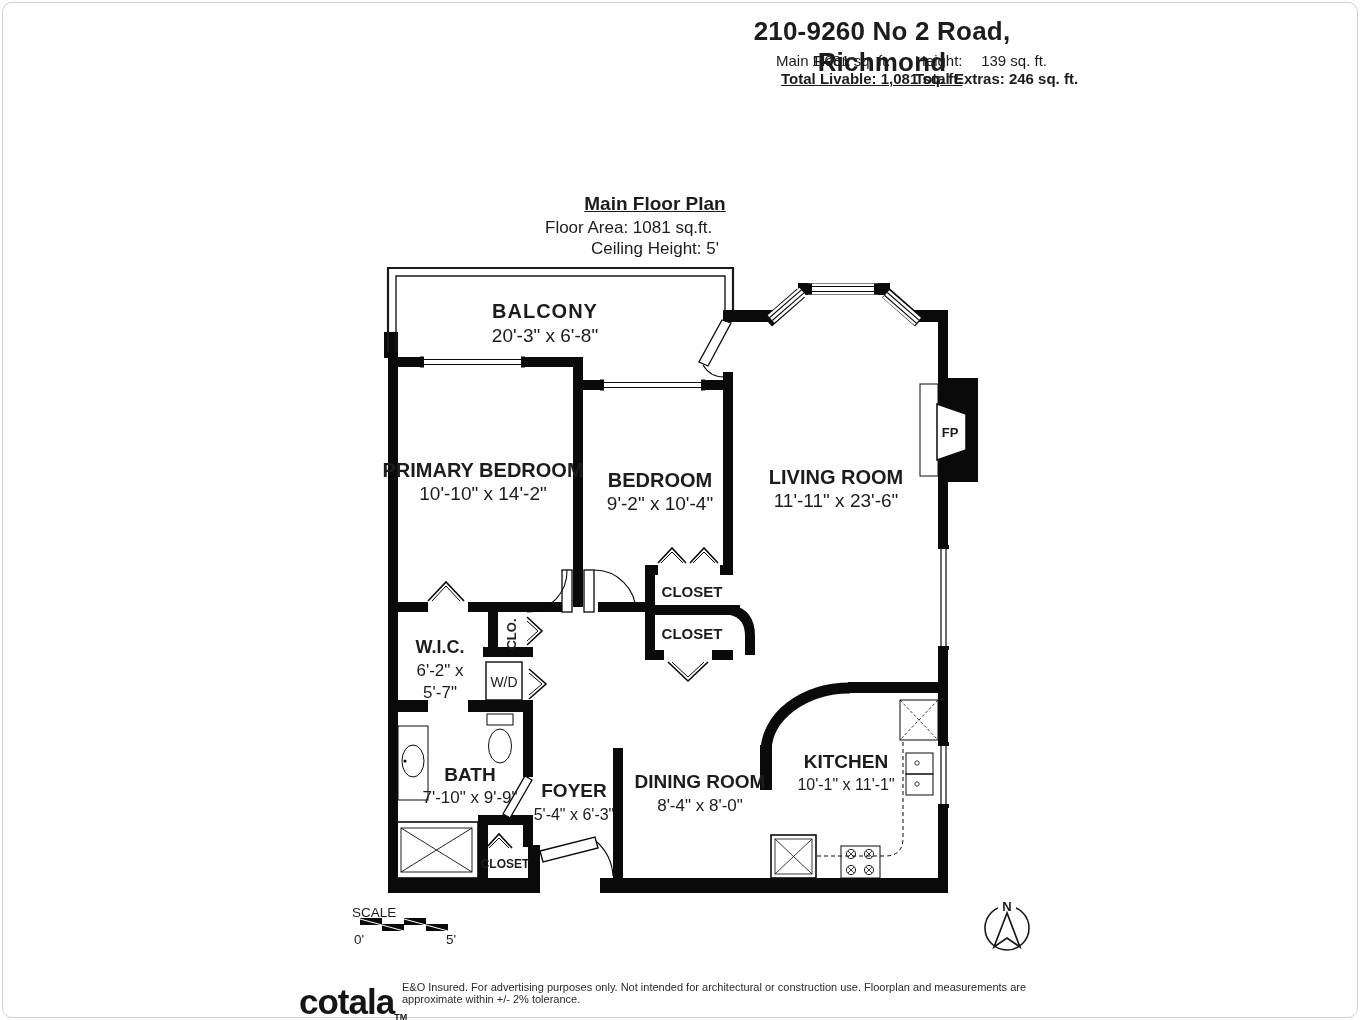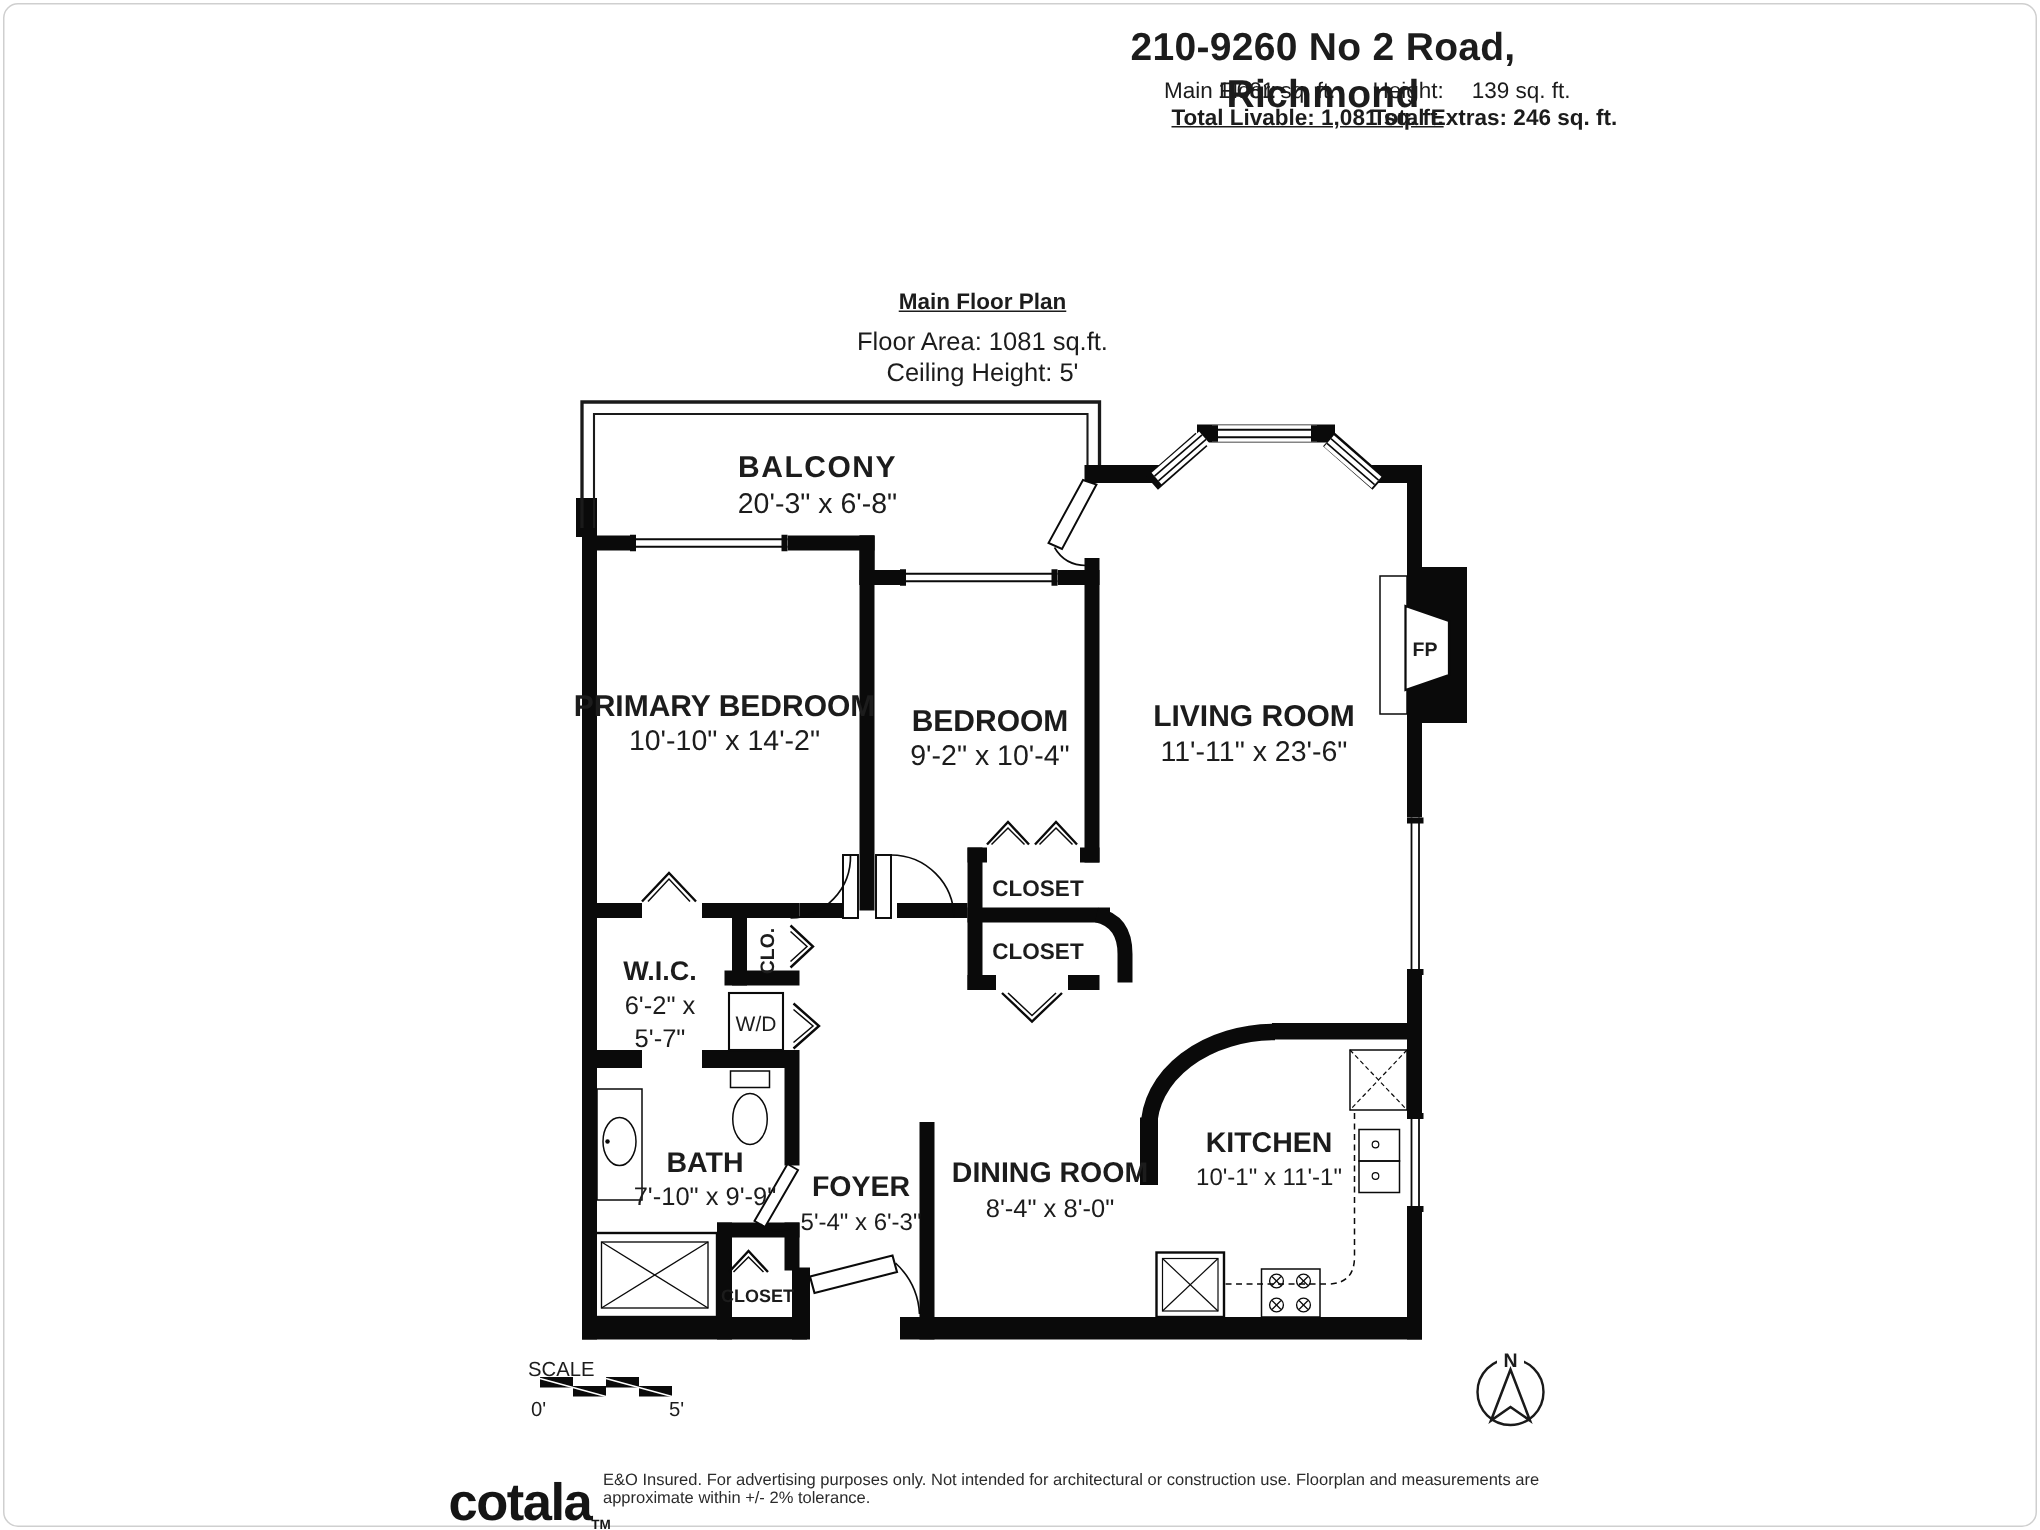--- a/index.html
+++ b/index.html
@@ -13,22 +13,22 @@
   .addr{left:700px;top:16px;width:364px;text-align:center;font-size:26px;font-weight:bold;letter-spacing:.2px;}
   .hline{top:52px;font-size:15px;}
   .hline3{top:70px;font-size:15px;font-weight:bold;}
   .lbl-mf{left:748px;margin-left:28px;}
   .val-mf{left:812px;width:86px;text-align:left;}
   .lbl-bal{left:915px;}
   .val-bal{left:972px;width:75px;text-align:right;}
   .tl{left:781px;text-decoration:underline;}
   .te{left:915px;}
   
-  .ptitle{left:545px;top:193px;width:220px;text-align:center;font-size:15px;font-weight:bold;text-decoration:underline;}
-  .pline1{left:545px;top:218px;width:220px;text-align:center;font-size:17px;}
+  .ptitle{left:545px;top:193px;width:220px;text-align:center;font-size:19px;font-weight:bold;text-decoration:underline;}
+  .pline1{left:545px;top:218px;width:220px;text-align:left;font-size:17px;}
   .pline2{left:545px;top:239px;width:220px;text-align:center;font-size:17px;}
   
   .logo{left:299px;top:966px;font-size:35px;font-weight:bold;letter-spacing:-1px;color:#151515;margin-top:16px;}
   .logo .tm{font-size:9px;font-weight:bold;letter-spacing:0;vertical-align:-6px;}
   .disclaimer{left:402px;top:981px;width:680px;font-size:11px;color:#2b2b2b;}
   svg text{font-family:"Liberation Sans", sans-serif;fill:#1c1c1c;}
   svg .rname{font-weight:bold;}
 </style>
 </head>
 <body>

